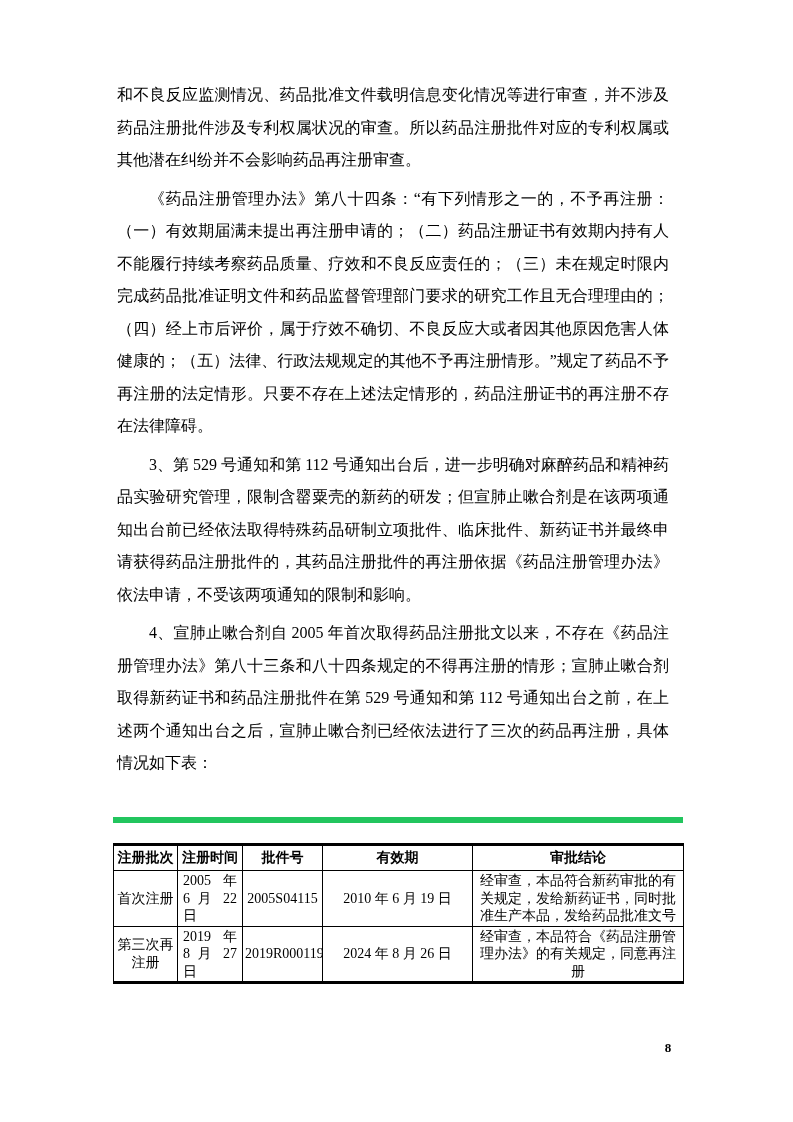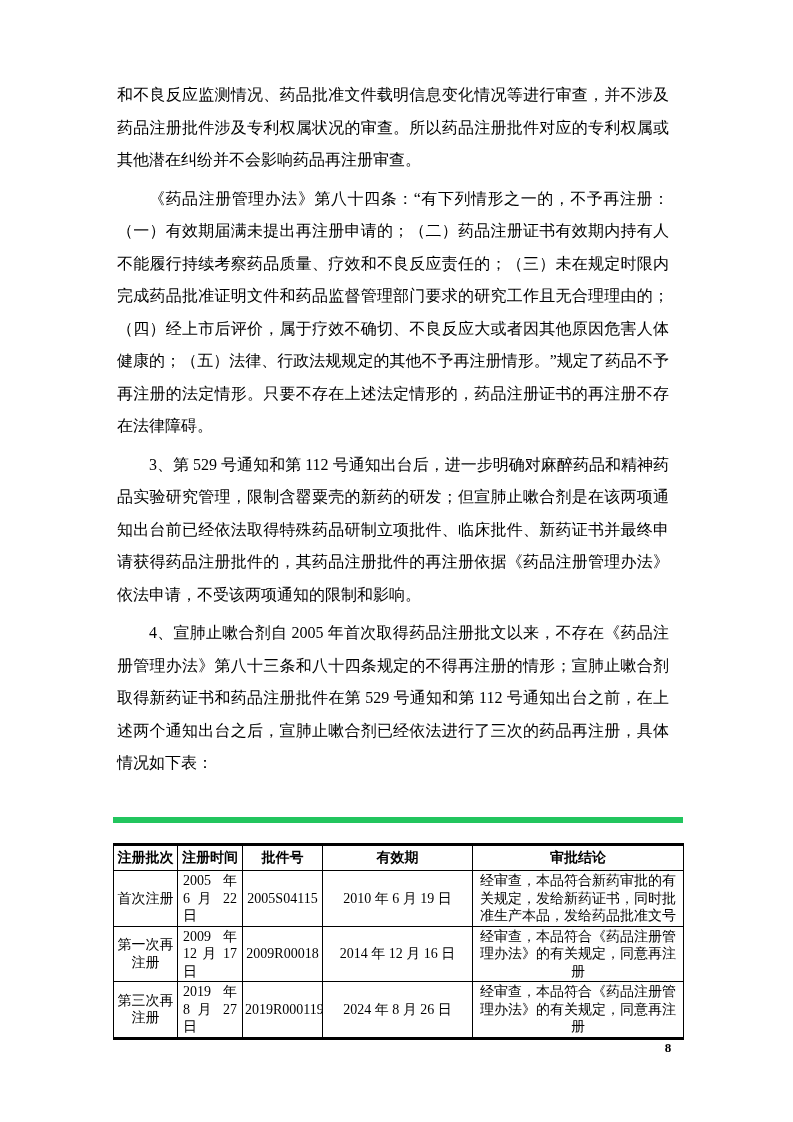--- a/index.html
+++ b/index.html
@@ -125,27 +125,20 @@
         </tr>
       </thead>
       <tbody>
         <tr class="row-first">
           <td class="cell-center">首次注册</td>
           <td class="cell-date">2005 年 6 月 22 日</td>
           <td class="cell-center">2005S04115</td>
           <td class="cell-center">2010 年 6 月 19 日</td>
           <td class="cell-result">经审查，本品符合新药审批的有关规定，发给新药证书，同时批准生产本品，发给药品批准文号</td>
         </tr>
-        <tr class="row-normal">
-          <td class="cell-center">第一次再注册</td>
-          <td class="cell-date">2009 年 12 月 17 日</td>
-          <td class="cell-center">2009R00018</td>
-          <td class="cell-center">2014 年 12 月 16 日</td>
-          <td class="cell-result">经审查，本品符合《药品注册管理办法》的有关规定，同意再注册</td>
-        </tr>
         <tr class="row-last">
           <td class="cell-center">第三次再注册</td>
           <td class="cell-date">2019 年 8 月 27 日</td>
           <td class="cell-center">2019R000119</td>
           <td class="cell-center">2024 年 8 月 26 日</td>
           <td class="cell-result">经审查，本品符合《药品注册管理办法》的有关规定，同意再注册</td>
         </tr>
       </tbody>
     </table>
   </div>

